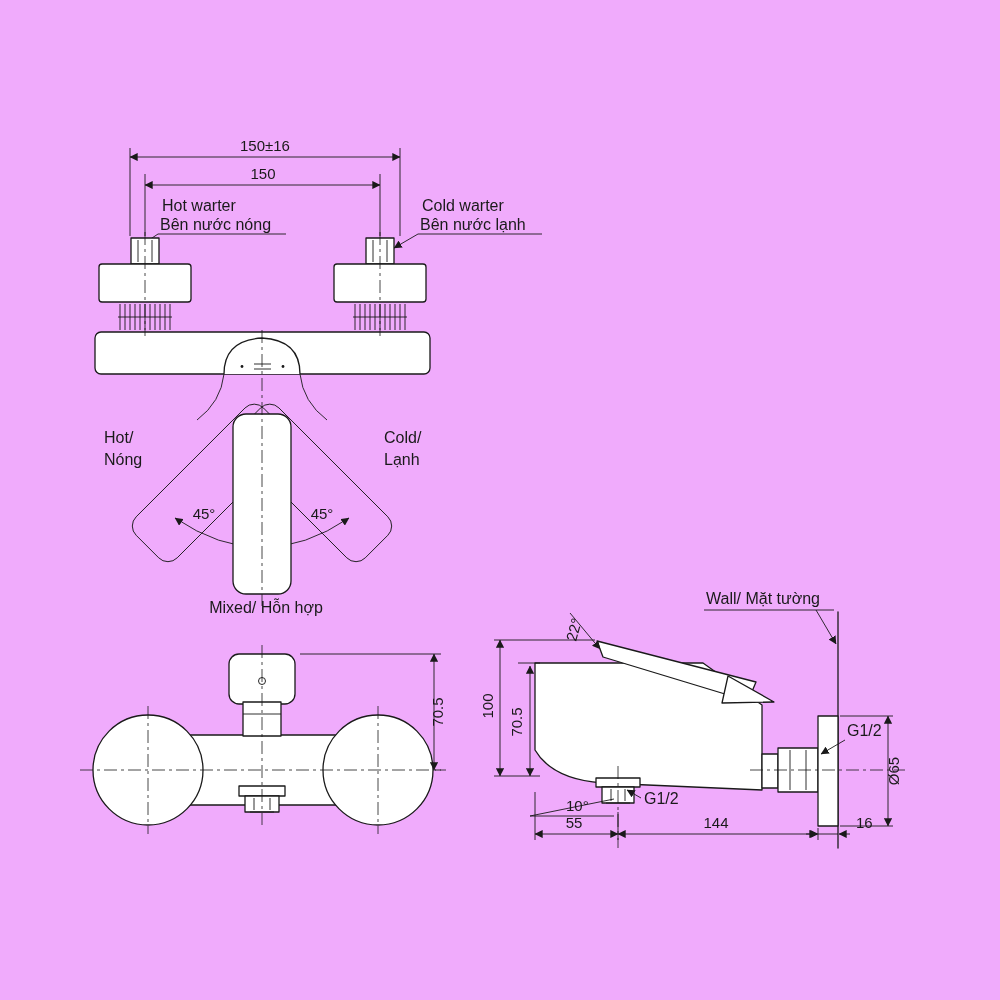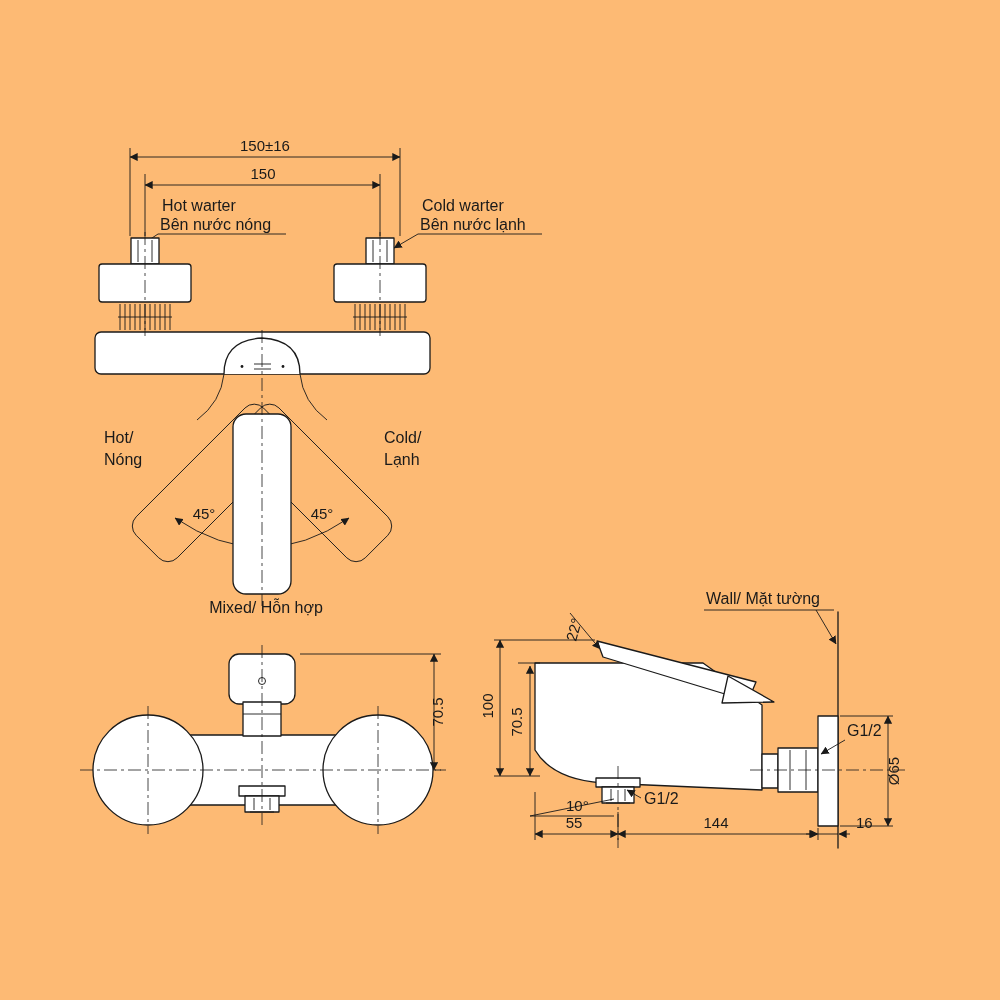--- a/index.html
+++ b/index.html
@@ -1,16 +1,16 @@
 <!DOCTYPE html>
 <html><head>
 <meta charset="utf-8">
 <style>
   html,body{margin:0;padding:0;background:#ffffff;}
-  .sheet{position:relative;width:1000px;height:1000px;background:#fdba74;overflow:hidden;
+  .sheet{position:relative;width:1000px;height:1000px;background:#f0abfc;overflow:hidden;
          font-family:"Liberation Sans", sans-serif;text-align:center;}
   svg{display:block;}
   svg text{font-family:"Liberation Sans", sans-serif;fill:#1a1a1a;}
   .ln{fill:none;stroke:#1a1a1a;stroke-width:1.3;stroke-linejoin:round;stroke-linecap:round;}
   .lnw{fill:#ffffff;stroke:#1a1a1a;stroke-width:1.3;stroke-linejoin:round;}
   .thin{fill:none;stroke:#1a1a1a;stroke-width:0.9;stroke-linejoin:round;}
   .thinw{fill:#ffffff;stroke:#1a1a1a;stroke-width:0.95;stroke-linejoin:round;}
   .cl{fill:none;stroke:#1a1a1a;stroke-width:0.8;stroke-dasharray:13 4 3 4;}
   .dim{fill:none;stroke:#1a1a1a;stroke-width:0.9;}
   .t15{font-size:15px;}

